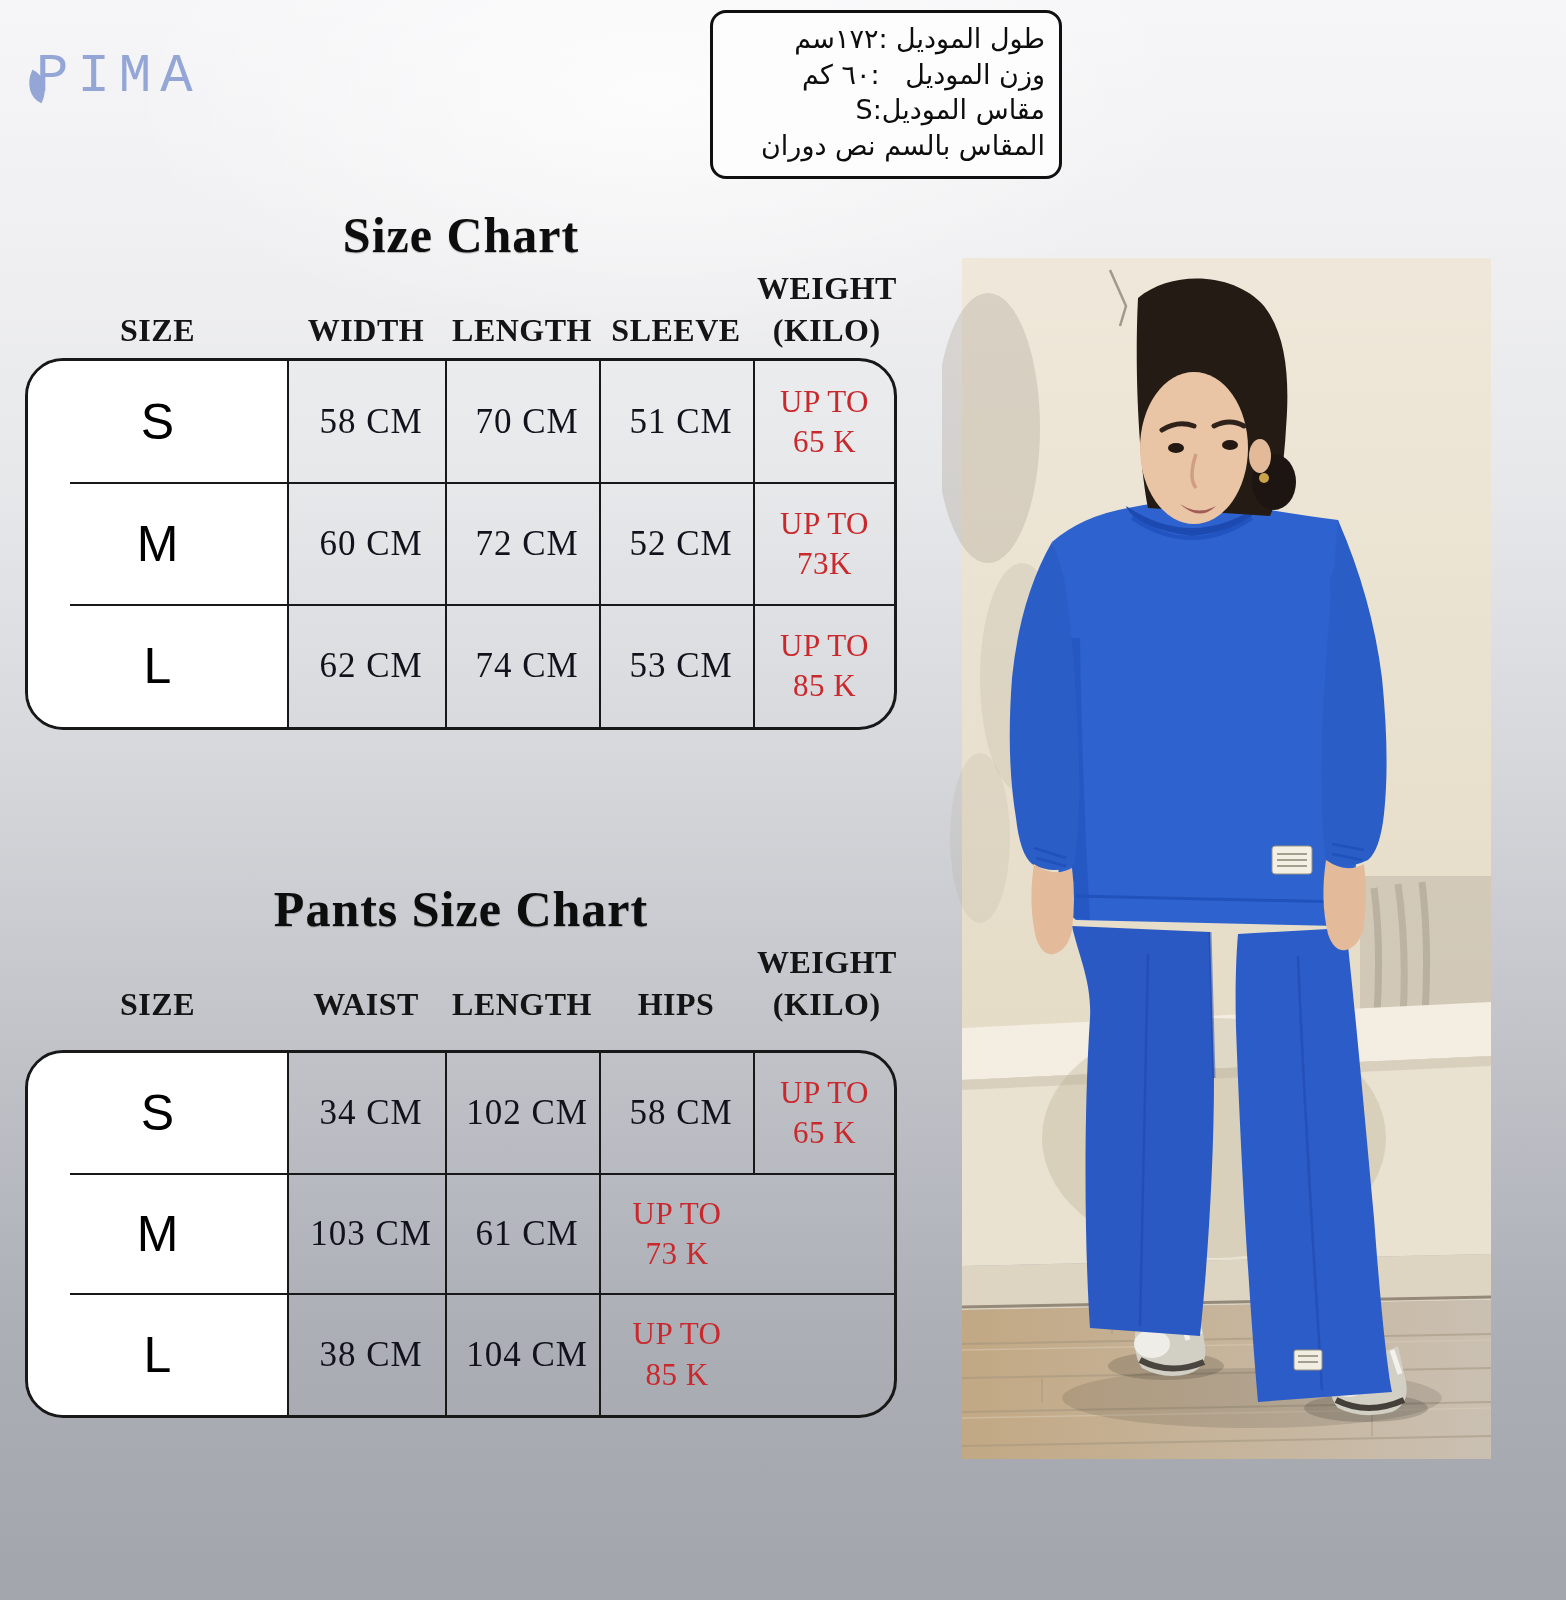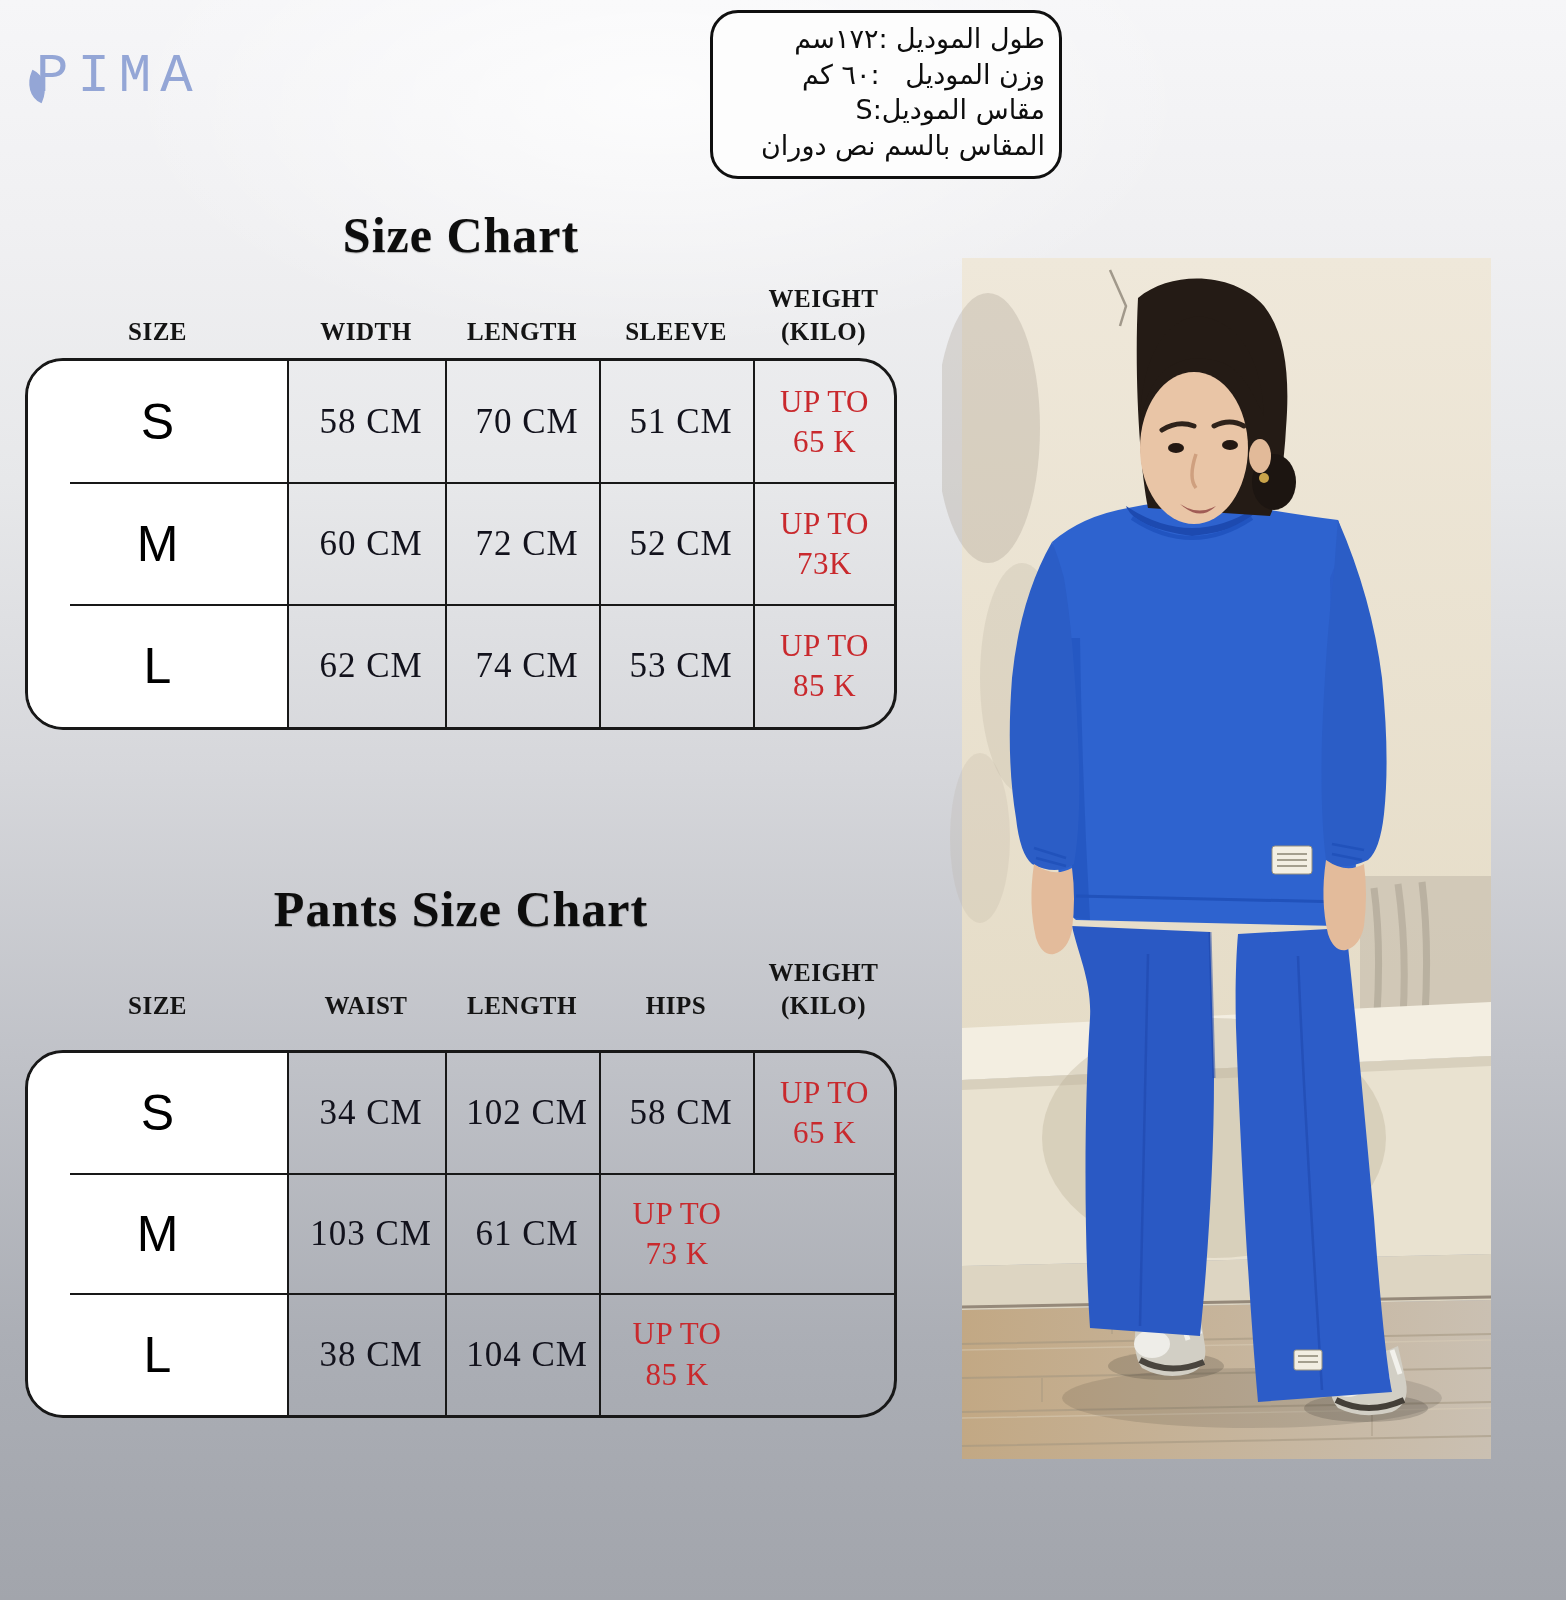--- a/index.html
+++ b/index.html
@@ -14,36 +14,36 @@
     background:radial-gradient(ellipse 900px 420px at 42% 6%, rgba(255,255,255,.75) 0%, rgba(255,255,255,0) 60%);}
   
   .logo{position:absolute; left:36px; top:40px; height:64px;
     font-family:"Liberation Sans", sans-serif; font-size:54px; line-height:64px;
     color:#94a6d6; letter-spacing:9px; font-weight:400;}
   .logo .leaf{position:absolute; left:-10px; bottom:4px; width:22px; height:27px;
     background:#94a6d6; border-radius:0 95% 0 95%; transform:rotate(24deg);}
   .logo .word{position:relative;font-family:Liberation Mono, monospace;}
   
   .info-box{position:absolute; left:710px; top:10px; width:352px;
-    background:#fdfdfd; border:3px solid #101010; border-radius:28px;
+    background:#fdfdfd; border:3px solid #101010; border-radius:16px;
     padding:8px 14px 12px 14px; direction:rtl; text-align:right;
     font-family:"DejaVu Sans", sans-serif; font-size:27px; line-height:1.32; color:#0d0d0d;}
   .info-line{white-space:pre-wrap;}
   
   .chart-title{position:absolute; left:25px; width:872px; text-align:center;
     font-weight:bold; font-size:50px; color:#0d0d0d; letter-spacing:1px;
     text-shadow:0 1px 1px rgba(40,40,40,.30);}
   #shirt-title{top:206px;}
   #pants-title{top:880px;}
   
   .hrow{position:absolute; left:28px; width:866px; height:84px;
     display:grid; grid-template-columns:259px 158px 154px 154px 1fr;
     align-items:end;}
   #shirt-headers{top:268px;} #pants-headers{top:942px;}
-  .h{ text-align:center; font-weight:bold; font-size:25px; color:#141414;
+  .h{ text-align:center; font-weight:bold; font-size:32px; color:#141414;
     letter-spacing:.5px; line-height:1.3; padding:0 4px 4px 4px;}
   
   .sizetable{position:absolute; left:25px; width:872px;
     border:3px solid #181818; border-radius:38px; overflow:hidden;
     display:flex; flex-direction:column;}
   #shirt-table{top:358px; height:372px;}
   #pants-table{top:1050px; height:368px;}
   .col1bg{position:absolute; left:0; top:0; bottom:0; width:259px; background:#ffffff;}
   .trow{flex:1; display:grid; grid-template-columns:259px 158px 154px 154px 1fr;
     position:relative;}

